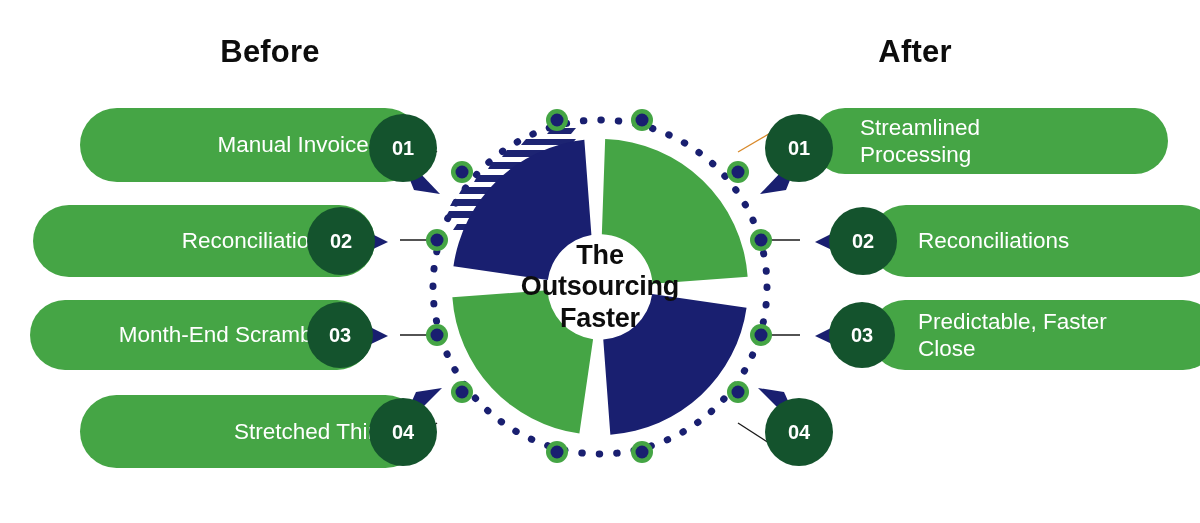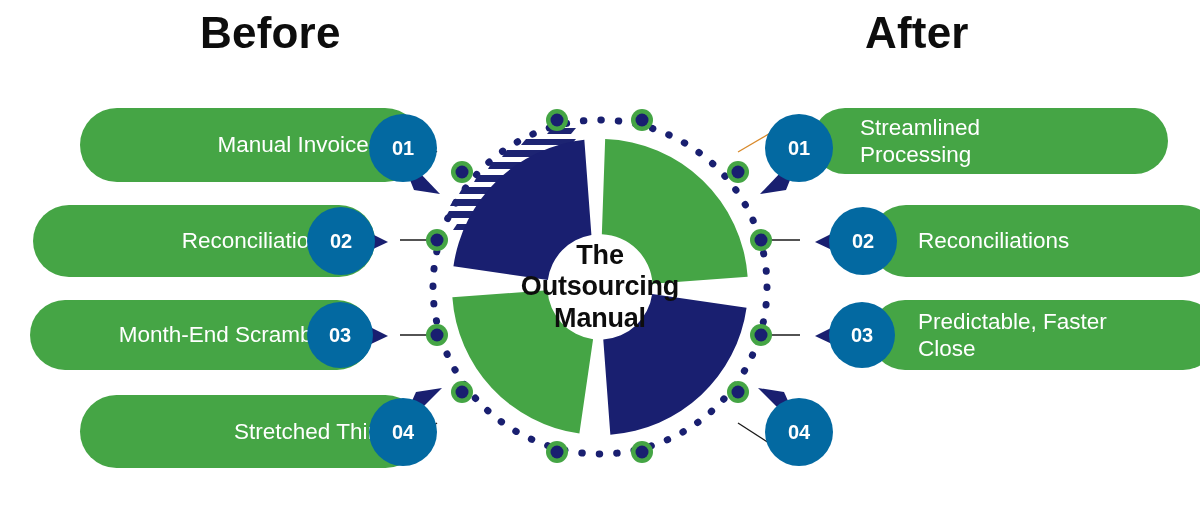--- a/index.html
+++ b/index.html
@@ -2,32 +2,32 @@
 <html><head>
 <meta charset="utf-8">
 <style>
   html,body{margin:0;padding:0;background:#ffffff;}
   body{width:1200px;height:523px;position:relative;overflow:hidden;
        font-family:"Liberation Sans","DejaVu Sans",sans-serif;}
 
   .stage{position:absolute;inset:0;width:1200px;height:523px;}
 
   .hdr{position:absolute;font-weight:bold;color:#0d0d0d;
-       font-size:44px;letter-spacing:.2px;white-space:nowrap;}
+       font-size:31px;letter-spacing:.2px;white-space:nowrap;margin-top:26px;}
   .hdr-before{left:200px;top:8px;width:140px;text-align:center;}
   .hdr-after{left:865px;top:8px;width:100px;text-align:center;}
 
   .bar{position:absolute;background:#45a545;border-radius:40px;
        display:flex;align-items:center;color:#ffffff;
        font-size:22.5px;line-height:1.22;font-weight:400;}
   .bar.left{justify-content:flex-end;text-align:right;padding-right:42px;}
   .bar.right{justify-content:flex-start;text-align:left;padding-left:48px;}
   .bar span{display:block;}
 
-  .badge{position:absolute;border-radius:50%;background:#0369a1;
+  .badge{position:absolute;border-radius:50%;background:#14532d;
          color:#ffffff;font-weight:bold;font-size:20px;
          display:flex;align-items:center;justify-content:center;z-index:6;}
   .tail{position:absolute;width:0;height:0;z-index:5;}
 
   .center-wrap{position:absolute;left:400px;top:87px;width:400px;height:400px;}
 
   .ctr-text{position:absolute;left:0;top:0;width:400px;height:400px;
             display:flex;flex-direction:column;align-items:center;
             justify-content:center;z-index:4;pointer-events:none;}
   .ctr-text div{font-weight:bold;font-size:27px;color:#0d0d0d;
@@ -228,17 +228,17 @@
         <g>
             <circle cx="62" cy="305" r="11" fill="#45a545"></circle>
             <circle cx="62" cy="305" r="6.5" fill="#191f70"></circle>
           </g>
       </g>
     </svg>
 
     <div class="ctr-text">
       <div>The</div>
       <div>Outsourcing</div>
-      <div>Manual</div>
+      <div>Faster</div>
     </div>
   </div>
 
 </div>
 
 </body></html>

